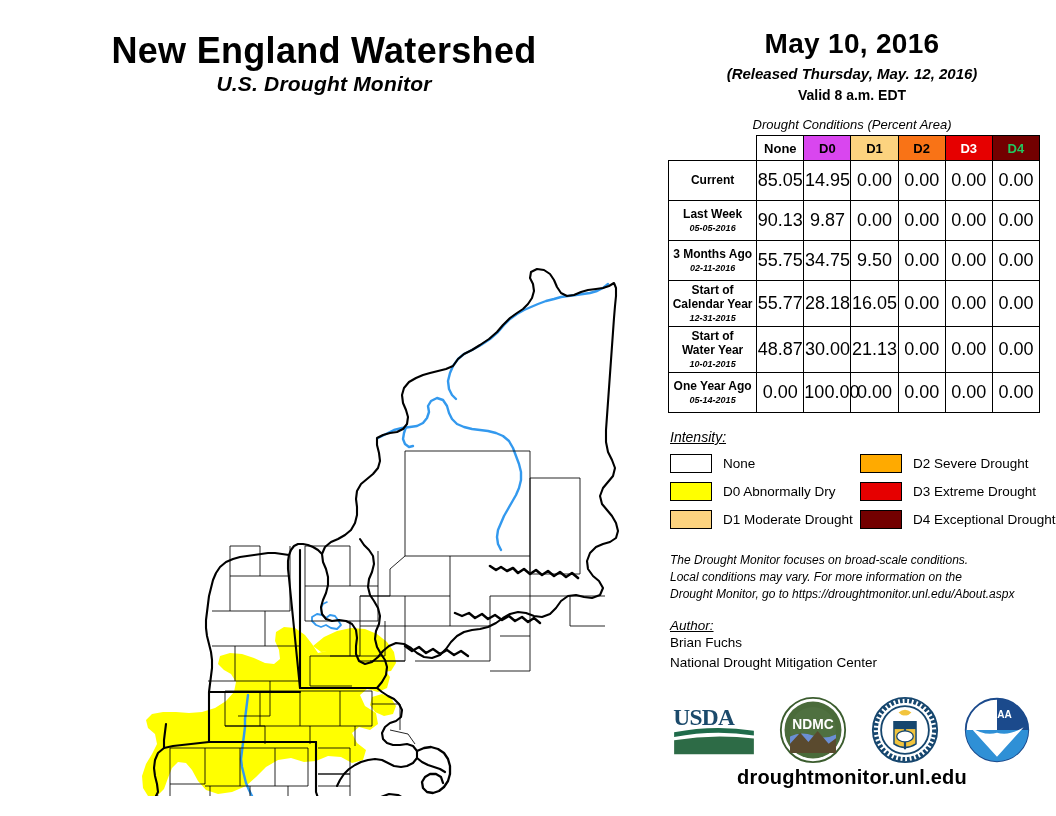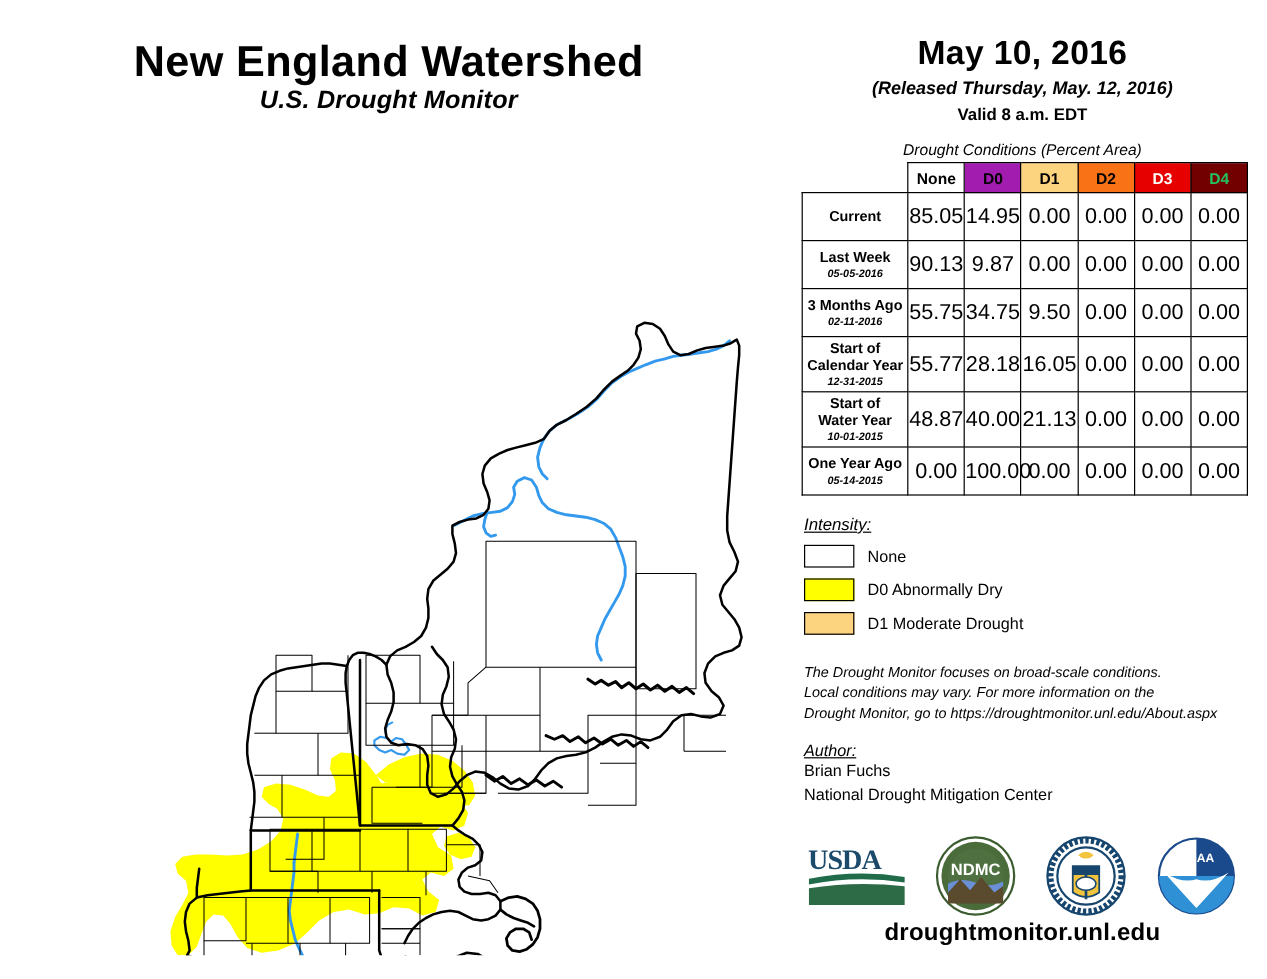--- a/index.html
+++ b/index.html
@@ -36,21 +36,21 @@
   }
   table#stats col.lbl{width:88px;}
   table#stats col.num{width:47px;}
   #stats thead th{height:24px;font-size:13px;font-weight:bold;}
   #stats thead th.corner{border:none;background:#fff;}
   #stats tbody td.rowlabel{font-weight:bold;font-size:12px;line-height:1.15;padding:3px 2px;}
   #stats tbody td.rowlabel .sub{display:block;font-size:9px;font-style:italic;font-weight:bold;margin-top:1px;}
   #stats tbody tr{height:40px;}
   #stats tbody td.val{font-size:18px;}
   .hdr-none{background:#ffffff;color:#000;}
-  .hdr-d0{background:#a21caf;color:#000;}
+  .hdr-d0{background:#d946ef;color:#000;}
   .hdr-d1{background:#fcd37f;color:#000;}
   .hdr-d2{background:#f97316;color:#000;}
   .hdr-d3{background:#e60000;color:#fff;}
   .hdr-d4{background:#730000;color:#22c55e;}
 
   
   #legend-block{margin:16px 0 0 22px;width:380px;}
   #intensity-label{font-size:14px;font-style:italic;text-decoration:underline;font-weight:normal;margin-bottom:7px;}
   .legend-grid{display:flex;flex-wrap:wrap;}
   .legend-col{width:190px;}
@@ -396,21 +396,21 @@
             <td class="val">55.77</td>
             <td class="val">28.18</td>
             <td class="val">16.05</td>
             <td class="val">0.00</td>
             <td class="val">0.00</td>
             <td class="val">0.00</td>
           </tr>
           <tr>
             <td class="rowlabel">Start of<br>Water Year<span class="sub">10-01-2015</span></td>
             <td class="val">48.87</td>
-            <td class="val">40.00</td>
+            <td class="val">30.00</td>
             <td class="val">21.13</td>
             <td class="val">0.00</td>
             <td class="val">0.00</td>
             <td class="val">0.00</td>
           </tr>
           <tr>
             <td class="rowlabel">One Year Ago<span class="sub">05-14-2015</span></td>
             <td class="val">0.00</td>
             <td class="val">100.00</td>
             <td class="val">0.00</td>
@@ -432,20 +432,34 @@
           </div>
           <div class="legend-row">
             <div class="swatch" style="background: rgb(255, 255, 0);"></div>
             <div class="legend-text">D0 Abnormally Dry</div>
           </div>
           <div class="legend-row">
             <div class="swatch" style="background: rgb(252, 211, 127);"></div>
             <div class="legend-text">D1 Moderate Drought</div>
           </div>
         </div>
+      <div class="legend-col" id="legend-right">
+          <div class="legend-row">
+            <div class="swatch" style="background: rgb(255, 170, 0);"></div>
+            <div class="legend-text">D2 Severe Drought</div>
+          </div>
+          <div class="legend-row">
+            <div class="swatch" style="background: rgb(230, 0, 0);"></div>
+            <div class="legend-text">D3 Extreme Drought</div>
+          </div>
+          <div class="legend-row">
+            <div class="swatch" style="background: rgb(115, 0, 0);"></div>
+            <div class="legend-text">D4 Exceptional Drought</div>
+          </div>
+        </div>
     </div>
   </div>
 
   <div id="disclaimer">
     <div>The Drought Monitor focuses on broad-scale conditions.</div>
     <div>Local conditions may vary. For more information on the</div>
     <div>Drought Monitor, go to https://droughtmonitor.unl.edu/About.aspx</div>
   </div>
 
   <div id="author-block">

